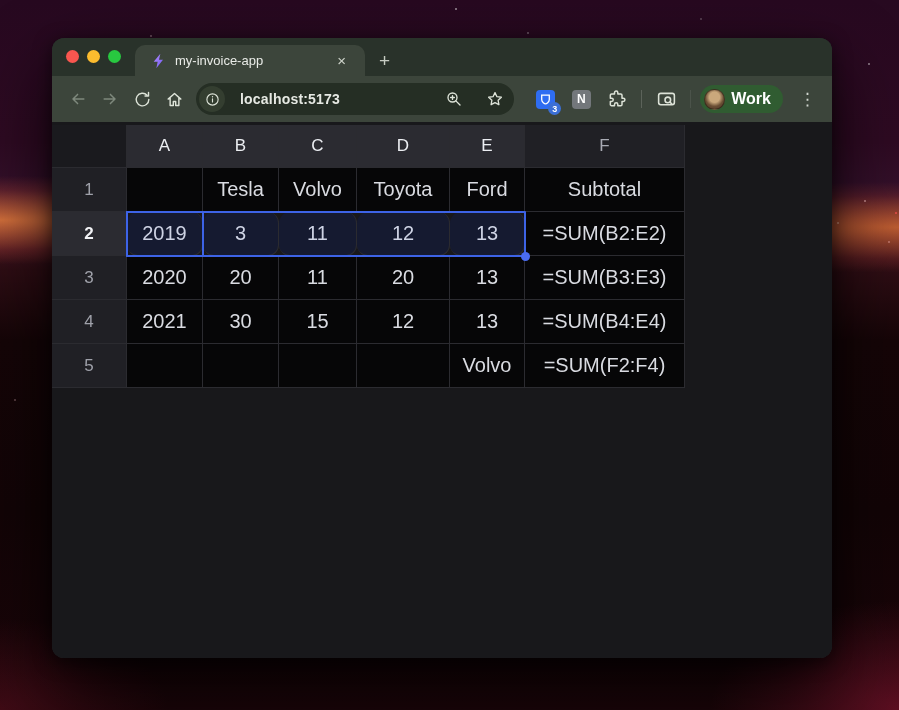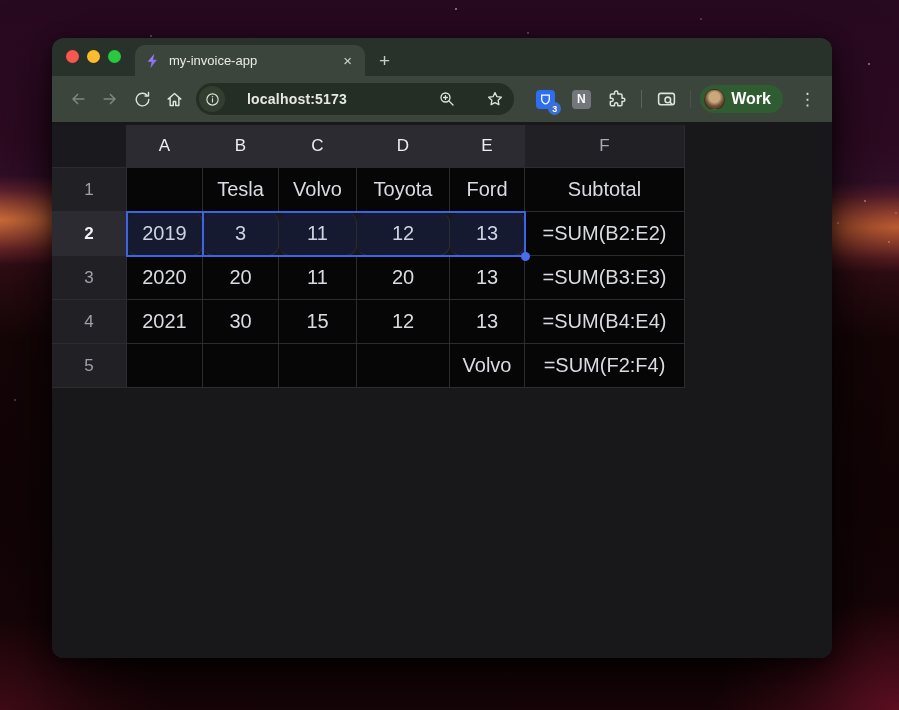--- a/index.html
+++ b/index.html
@@ -30,33 +30,33 @@
     position:absolute; left:52px; top:38px; width:780px; height:620px;
     border-radius:12px; overflow:hidden;
     background:#18181b;
     box-shadow:0 30px 70px rgba(0,0,0,.75), 0 4px 18px rgba(0,0,0,.55), inset 0 0 0 1px rgba(255,255,255,.06);
   }
   .tabstrip { height:38px; background:#29322a; display:flex; align-items:flex-end; position:relative; }
   .lights { position:absolute; left:14px; top:12px; display:flex; gap:8px; }
   .light { width:13px; height:13px; border-radius:50%; }
   .tab {
     margin-left:83px; width:230px; height:31px; background:#3c453b;
-    border-radius:10px 10px 0 0; display:flex; align-items:center; padding:0 10px; gap:8px;
+    border-radius:10px 10px 0 0; display:flex; align-items:center; padding:0 16px; gap:8px;
   }
   .tab-title { color:#e9ebe7; font-size:13px; flex:1; white-space:nowrap; overflow:hidden; }
   .tab-close { color:#cfd4cb; font-size:15px; line-height:1; padding:1px 3px; border-radius:4px; }
   .newtab { color:#c6ccc2; font-size:19px; margin:0 0 6px 14px; line-height:1; }
 
   .toolbar { height:46px; background:#3c453b; display:flex; align-items:center; padding:0 10px; }
   .navbtn { width:32px; height:32px; display:flex; align-items:center; justify-content:center; border-radius:50%; flex:0 0 auto; }
   .icon-stroke { stroke:#dde3d8; stroke-width:1.8; fill:none; stroke-linecap:round; stroke-linejoin:round; }
   .dim .icon-stroke { stroke:#7e887c; }
   .urlbar {
     width:318px; height:32px; margin-left:6px; background:#252e24; border-radius:16px;
-    display:flex; align-items:center; padding:0 10px 0 3px; gap:22px; flex:0 0 auto;
+    display:flex; align-items:center; padding:0 10px 0 3px; gap:15px; flex:0 0 auto;
   }
   .info-circle { width:26px; height:26px; border-radius:50%; background:#343e30; display:flex; align-items:center; justify-content:center; }
   .url-text { color:#e6e9e3; font-size:14px; font-weight:700; letter-spacing:.2px; flex:1; }
   .rightgroup { margin-left:auto; display:flex; align-items:center; gap:6px; }
   .extbtn { width:30px; height:30px; display:flex; align-items:center; justify-content:center; border-radius:50%; position:relative; }
   .bw-square { width:19px; height:19px; border-radius:4px; background:#2f6df2; display:flex; align-items:center; justify-content:center; }
   .bw-badge { position:absolute; right:-1px; bottom:-1px; min-width:13px; height:13px; border-radius:7px;
     background:#3b6fd6; color:#fff; font-size:9px; font-weight:700; display:flex; align-items:center; justify-content:center; }
   .n-square { width:19px; height:19px; border-radius:4px; background:#73777b; color:#fff; font-weight:700; font-size:12px;
     display:flex; align-items:center; justify-content:center; }

